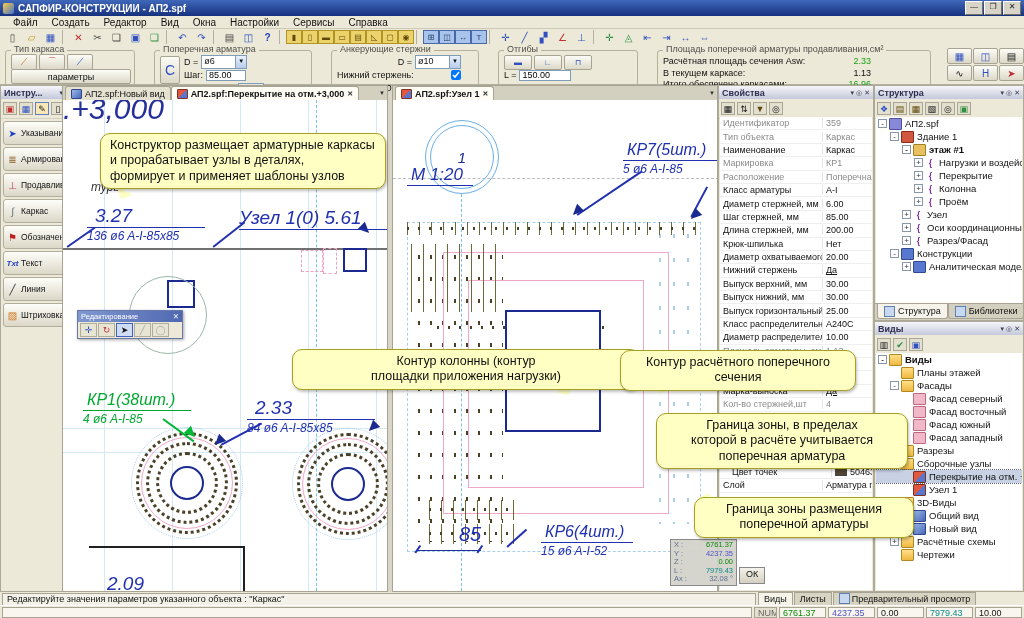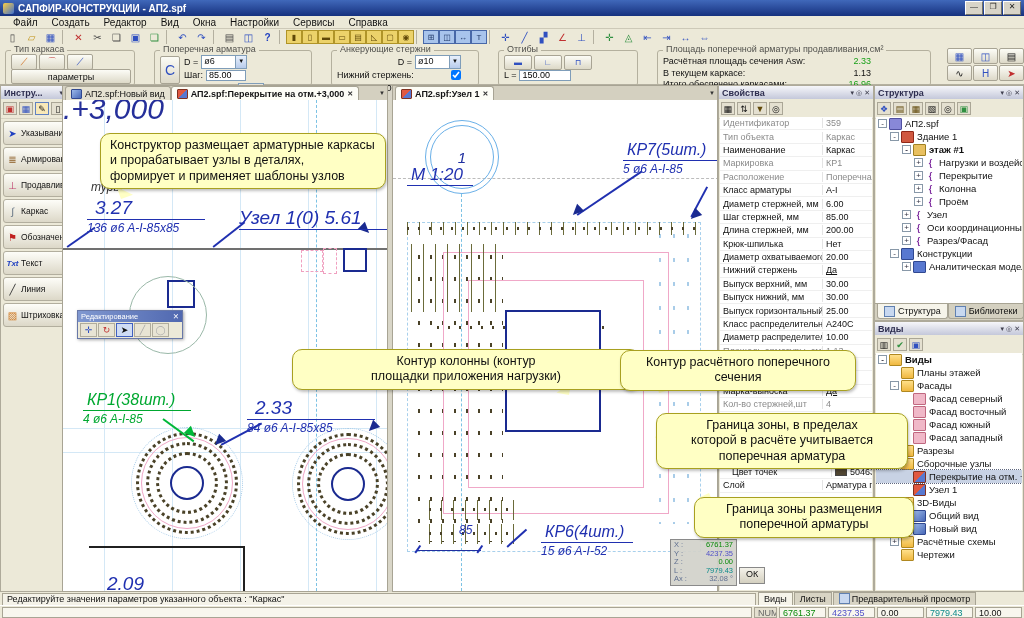--- a/index.html
+++ b/index.html
@@ -550,21 +550,21 @@
       <span class="vl" style="left:109px"></span>
       <span class="vl" style="left:177px"></span>
       <span class="vl" style="left:245px"></span>
       <span class="vl" style="left:313px"></span>
       <span class="hl" style="top:328px"></span>
       <span class="hl" style="top:352px"></span>
       <span class="dashv" style="left:253px"></span>
 
       <div class="bigT" style="left:0;top:-8px">.+3,000</div>
       <div class="abs" style="left:28px;top:80px;font-size:12px;font-style:italic;color:#333;z-index:2">туры</div>
-      <div class="ann" style="left:24px;top:98px">
+      <div class="ann" style="left:24px;top:106px">
         <div class="a1">3.27</div>
         <div class="ru" style="width:118px"></div>
         <div class="a2">136 ø6 A-I-85x85</div>
       </div>
       <span class="lead" style="left:4px;top:146px;width:34px;transform:rotate(-35deg)"></span>
       <div class="ann" style="left:176px;top:108px">
         <div class="a1" style="padding-left:0">Узел 1(0) 5.61</div>
         <div class="ru" style="width:152px"></div>
       </div>
       <span class="lead" style="left:150px;top:146px;width:40px;transform:rotate(-38deg)"></span>
@@ -687,21 +687,21 @@
       <span class="dots" style="left:20px;top:146px;width:90px;height:296px"></span>
       <span class="beads" style="left:44px;top:226px;width:168px;height:3px"></span>
       <span class="dotsL" style="left:260px;top:124px;width:44px;height:300px"></span>
       <span class="rect" style="left:112px;top:210px;width:96px;height:122px;border:2px solid #1a2a90;background:#fff;z-index:3"></span>
       <span class="ticksH" style="left:36px;top:400px;width:86px;height:20px"></span>
       <span class="beads" style="left:36px;top:408px;width:86px;height:3px"></span>
       <span class="ticksH" style="left:36px;top:424px;width:86px;height:20px"></span>
       <span class="beads" style="left:36px;top:432px;width:86px;height:3px"></span>
 
       <div class="ann sm" style="left:62px;top:424px">
-        <div class="a1" style="font-size:12px">85</div>
+        <div class="a1" style="font-size:20px">85</div>
       </div>
       <span class="rect" style="left:24px;top:450px;width:64px;border-top:1px solid #2030a0;z-index:3"></span>
       <span class="lead" style="left:22px;top:452px;width:9px;transform:rotate(-55deg)"></span>
       <span class="lead" style="left:84px;top:452px;width:9px;transform:rotate(-55deg)"></span>
 
       <div class="ann sm" style="left:148px;top:424px">
         <div class="a1">КР6(4шт.)</div>
         <div class="ru" style="width:92px"></div>
         <div class="a2">15 ø6 A-I-52</div>
       </div>

